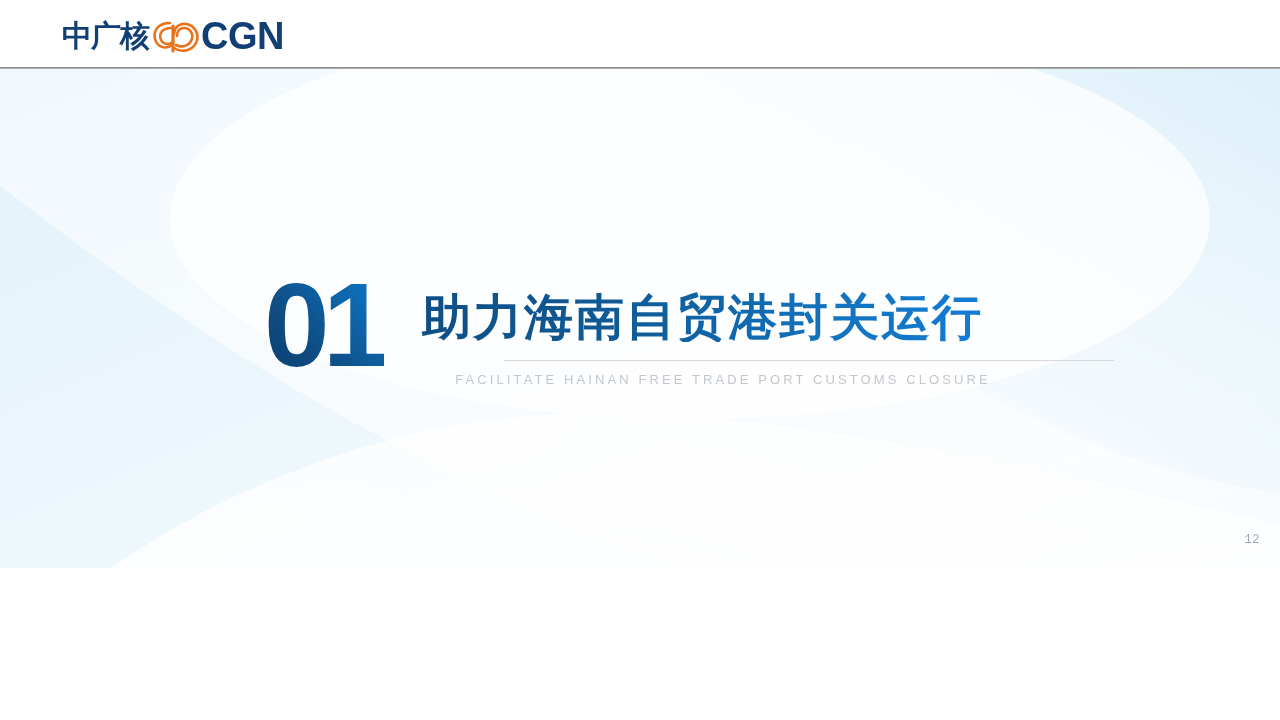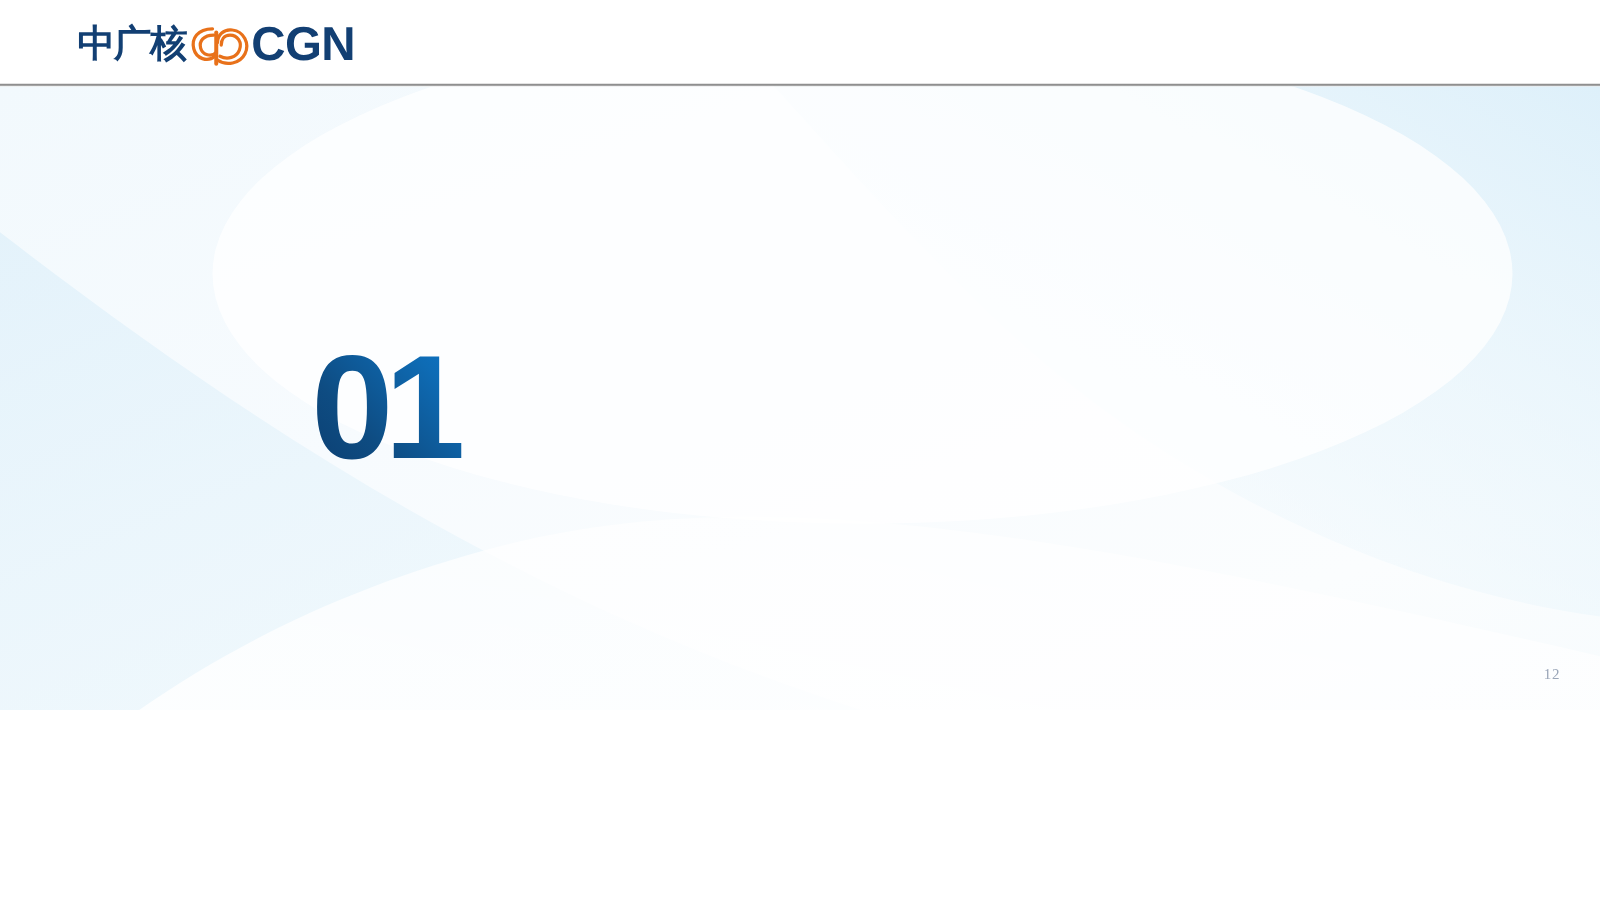--- a/index.html
+++ b/index.html
@@ -87,21 +87,21 @@
     font-weight: bold;
     color: #123F73;
     letter-spacing: -0.5px;
     line-height: 1;
     margin-left: -2px;
   }
 
   
   .title-block {
     position: absolute;
-    left: 249px;
+    left: 264px;
     top: 266px;
     width: 760px;
     height: 150px;
   }
 
   .badge-number {
     position: absolute;
     left: 0;
     top: 0;
     width: 120px;
@@ -149,23 +149,23 @@
     font-weight: normal;
     letter-spacing: 3.1px;
     color: #c3c7cc;
     text-align: center;
     white-space: nowrap;
   }
 
   
   .page-number {
     position: absolute;
-    right: 32px;
+    right: 20px;
     bottom: 21px;
-    font-family: Liberation Serif, serif;
+    font-family: Liberation Mono, monospace;
     font-size: 12px;
     color: #9aa6b8;
     letter-spacing: 0.5px;
   }
 </style>
 </head>
 <body>
 
 <div class="slide">
 
@@ -227,17 +227,22 @@
         <linearGradient id="numGrad" x1="0" y1="1" x2="1" y2="0">
           <stop offset="0%" stop-color="#0B3C6E"></stop>
           <stop offset="35%" stop-color="#0E4C82"></stop>
           <stop offset="75%" stop-color="#0E6BB4"></stop>
           <stop offset="100%" stop-color="#0C79CE"></stop>
         </linearGradient>
       </defs>
       <text x="0" y="100" font-family="Liberation Sans, sans-serif" font-size="118" font-weight="bold" fill="url(#numGrad)" letter-spacing="-7">01</text>
     </svg>
 
+    <div class="title-right">
+      <div class="title-cn">助力海南自贸港封关运行</div>
+      <div class="title-divider"></div>
+      <div class="title-en">FACILITATE HAINAN FREE TRADE PORT CUSTOMS CLOSURE</div>
+    </div>
   </div>
 
   <div class="page-number">12</div>
 
 </div>
 
 </body></html>

